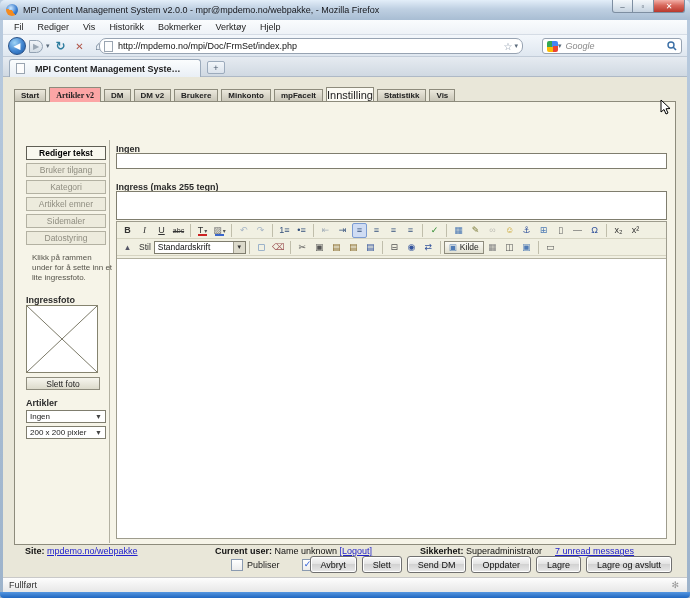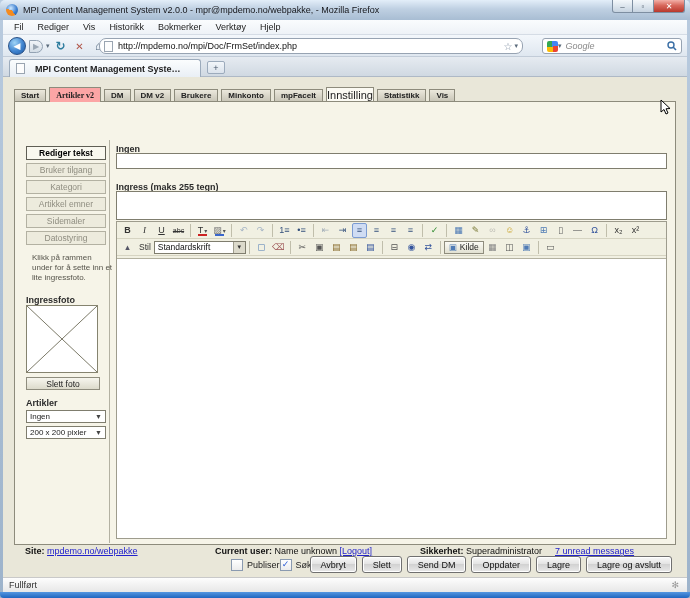--- a/index.html
+++ b/index.html
@@ -136,21 +136,21 @@
     display:flex;align-items:center;justify-content:center;color:#333;}
   .tb-btn{height:13px;border:1px solid #8f8d7e;background:linear-gradient(180deg,#fafaf4,#e2e1d2);
     display:flex;align-items:center;padding:0 4px;font-size:8.5px;color:#222;gap:3px;flex:0 0 auto;}
   .editor-body{position:absolute;left:0;top:36px;right:0;bottom:0;background:#fff;border-top:1px solid #b3b1a0;}
 
   
   .info-row{position:absolute;top:469px;left:0;width:684px;height:12px;font-size:9px;color:#111;}
   .info-row b{font-weight:bold;}
   .info-piece{position:absolute;white-space:nowrap;}
   .lnk{color:#2222cc;text-decoration:underline;cursor:pointer;}
-  .controls-checkboxes{position:absolute;left:228px;top:482px;display:flex;}
+  .controls-checkboxes{position:absolute;left:228px;top:482px;display:flex;gap:22px;}
   .chk{display:flex;align-items:center;gap:4px;font-size:9px;color:#222;}
   .chk .box{width:10px;height:10px;background:linear-gradient(180deg,#fff,#ececec);
     border:1px solid #8a9ab0;font-size:9px;line-height:9px;color:#2a5bd7;text-align:center;}
   .controls-buttons{position:absolute;right:15px;top:479px;display:flex;gap:5px;}
   .win-btn{height:17px;padding:0 10px;font-size:9px;color:#111;border:1px solid #707070;border-radius:3px;
     background:linear-gradient(180deg,#f9f9f9,#e4e4e4 45%,#d2d2d2 50%,#e9e9e9);
     box-shadow:inset 0 0 0 1px #fff;font-family:"Liberation Sans",sans-serif;}
 
   .statusbar{position:absolute;left:3px;top:577px;width:684px;height:15px;
     background:linear-gradient(180deg,#fdfdfd,#e7e7e7);border-top:1px solid #c9c9c9;

